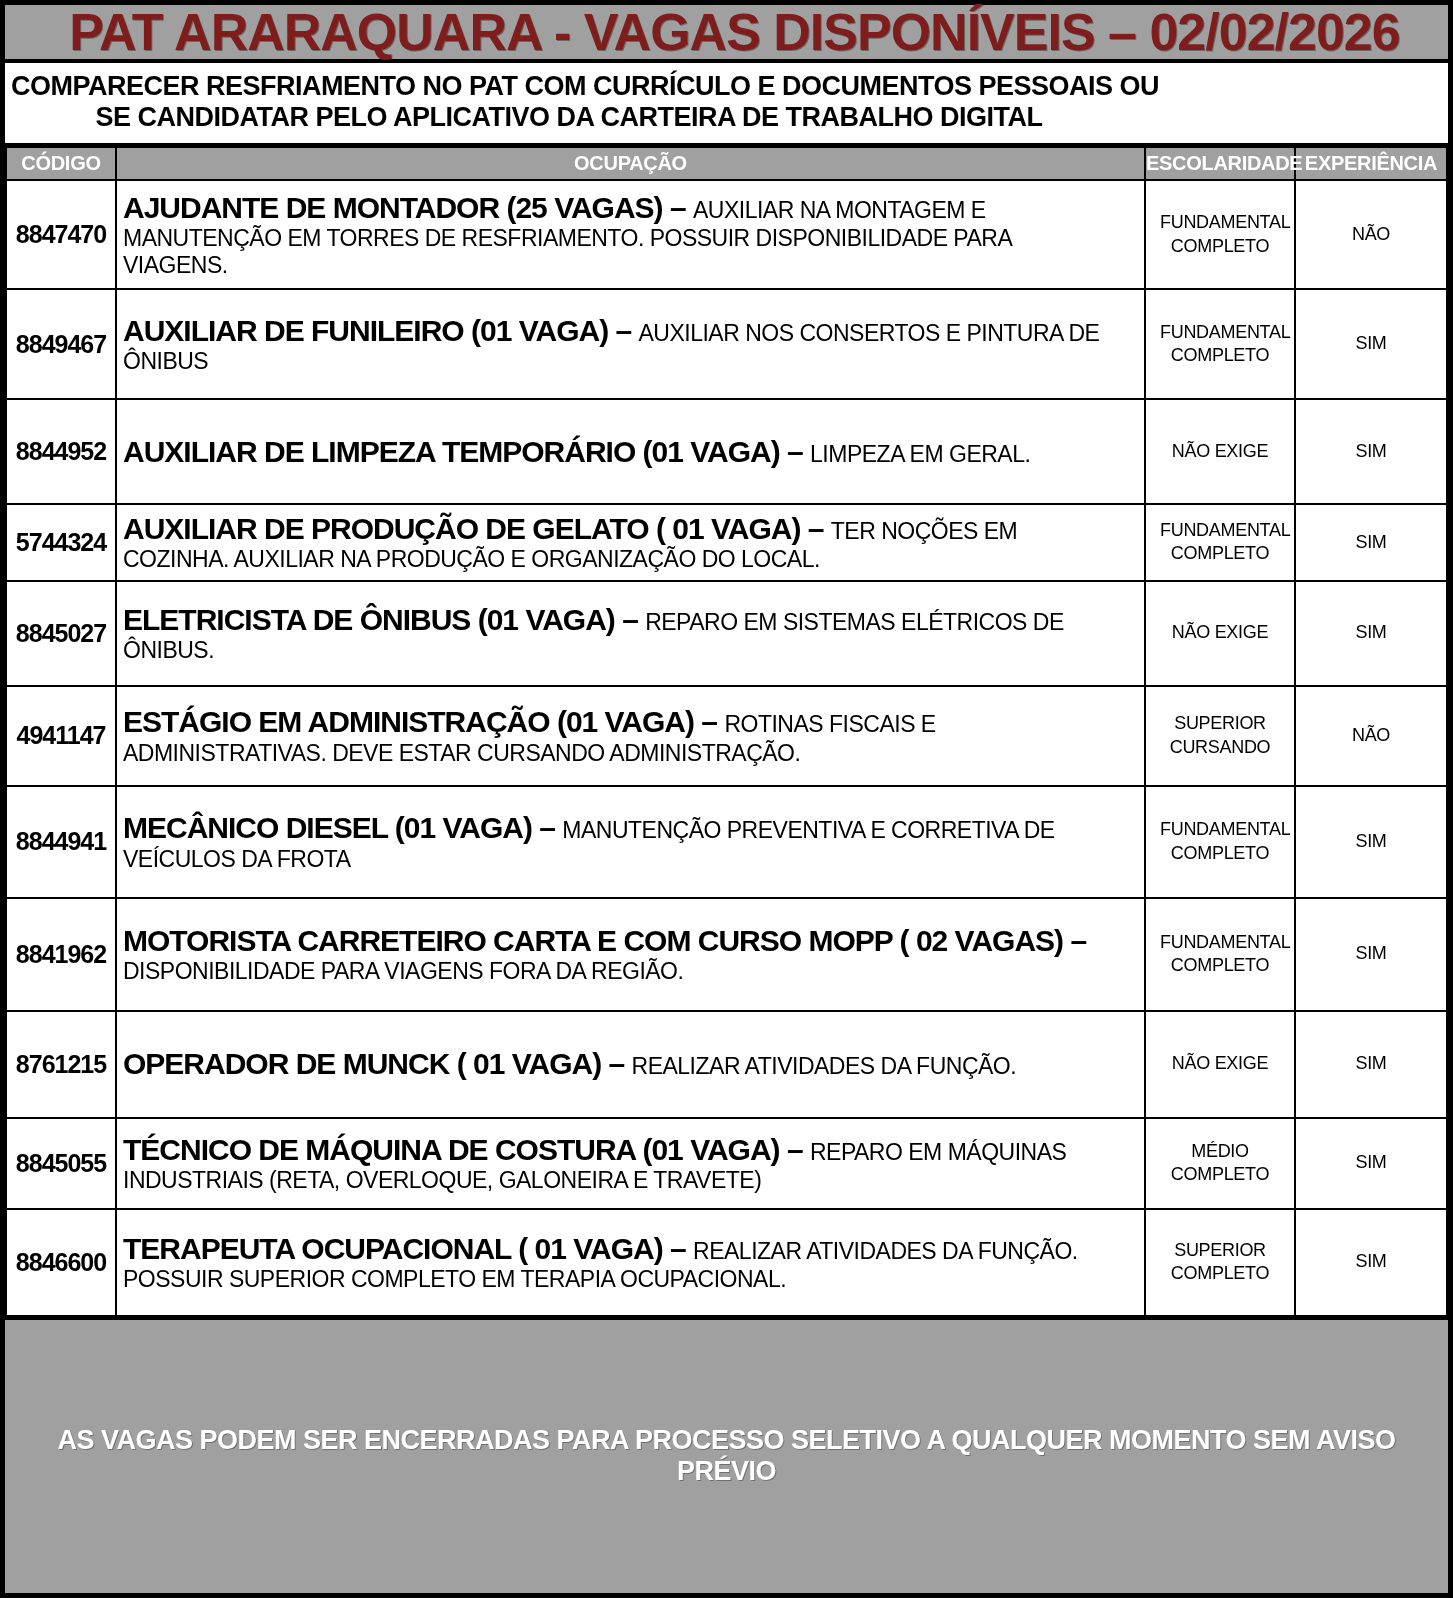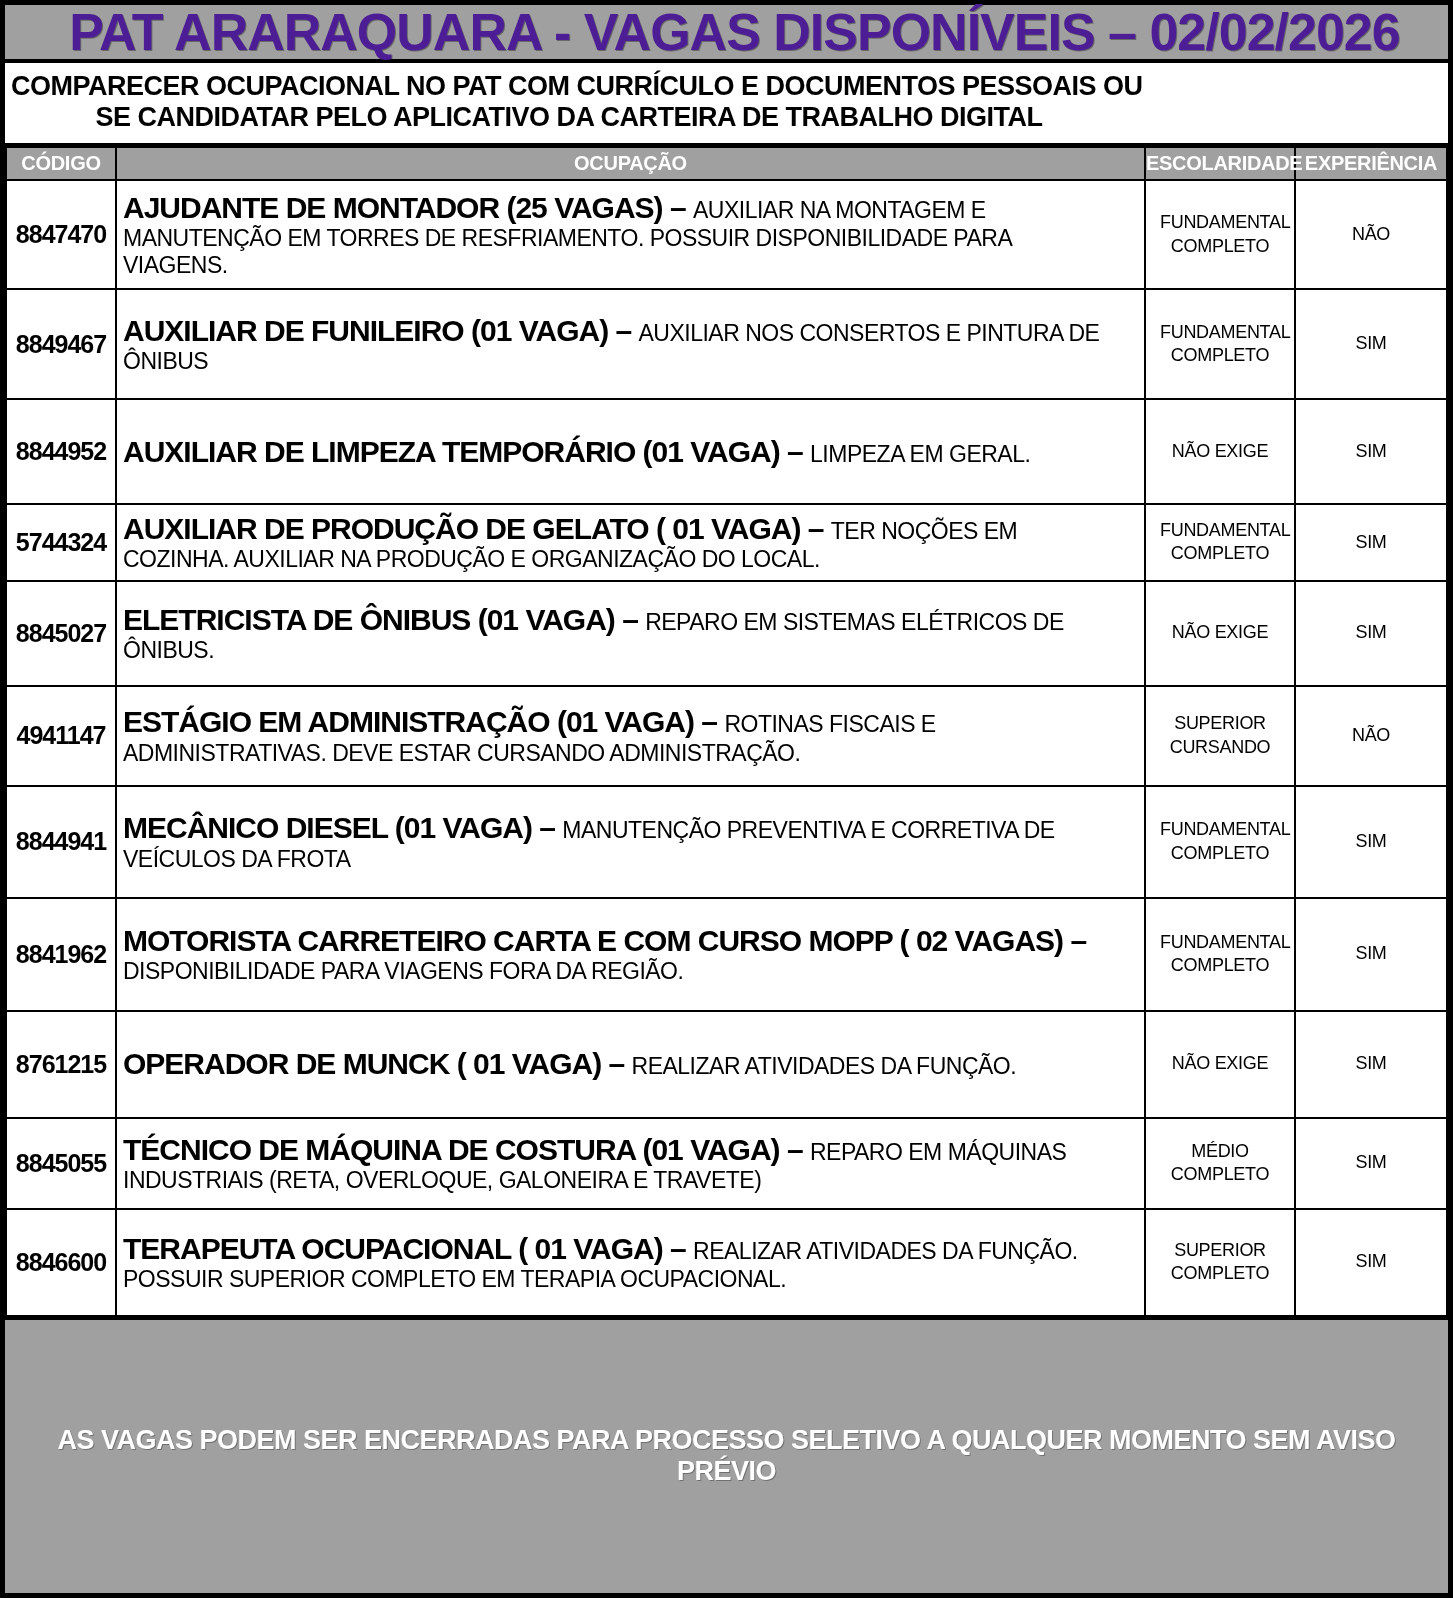--- a/index.html
+++ b/index.html
@@ -19,21 +19,21 @@
   
   .title-bar {
     background: #A0A0A0;
     border-bottom: 4px solid #000000;
     height: 58px;
     display: flex;
     align-items: center;
     justify-content: center;
   }
   .title-bar h1 {
-    color: #4c1d95;
+    color: #7f1d1d;
     font-size: 52px;
     font-weight: bold;
     letter-spacing: -1px;
     white-space: nowrap;
     text-shadow: 1px 1px 0 rgba(0,0,0,0.35);
     margin-left: 16px;
   }
   
   .notice {
     background: #ffffff;
@@ -141,21 +141,21 @@
 </head>
 <body>
 
 <div class="sheet">
 
   <div class="title-bar">
     <h1>PAT ARARAQUARA - VAGAS DISPONÍVEIS – 02/02/2026</h1>
   </div>
 
   <div class="notice">
-    <div class="line1">COMPARECER OCUPACIONAL NO PAT COM CURRÍCULO E DOCUMENTOS PESSOAIS OU</div>
+    <div class="line1">COMPARECER RESFRIAMENTO NO PAT COM CURRÍCULO E DOCUMENTOS PESSOAIS OU</div>
     <div class="line2">SE CANDIDATAR PELO APLICATIVO DA CARTEIRA DE TRABALHO DIGITAL</div>
   </div>
 
   <table>
     <colgroup>
       <col class="c-code">
         <col class="c-occ">
         <col class="c-edu">
         <col class="c-exp">
     </colgroup>

